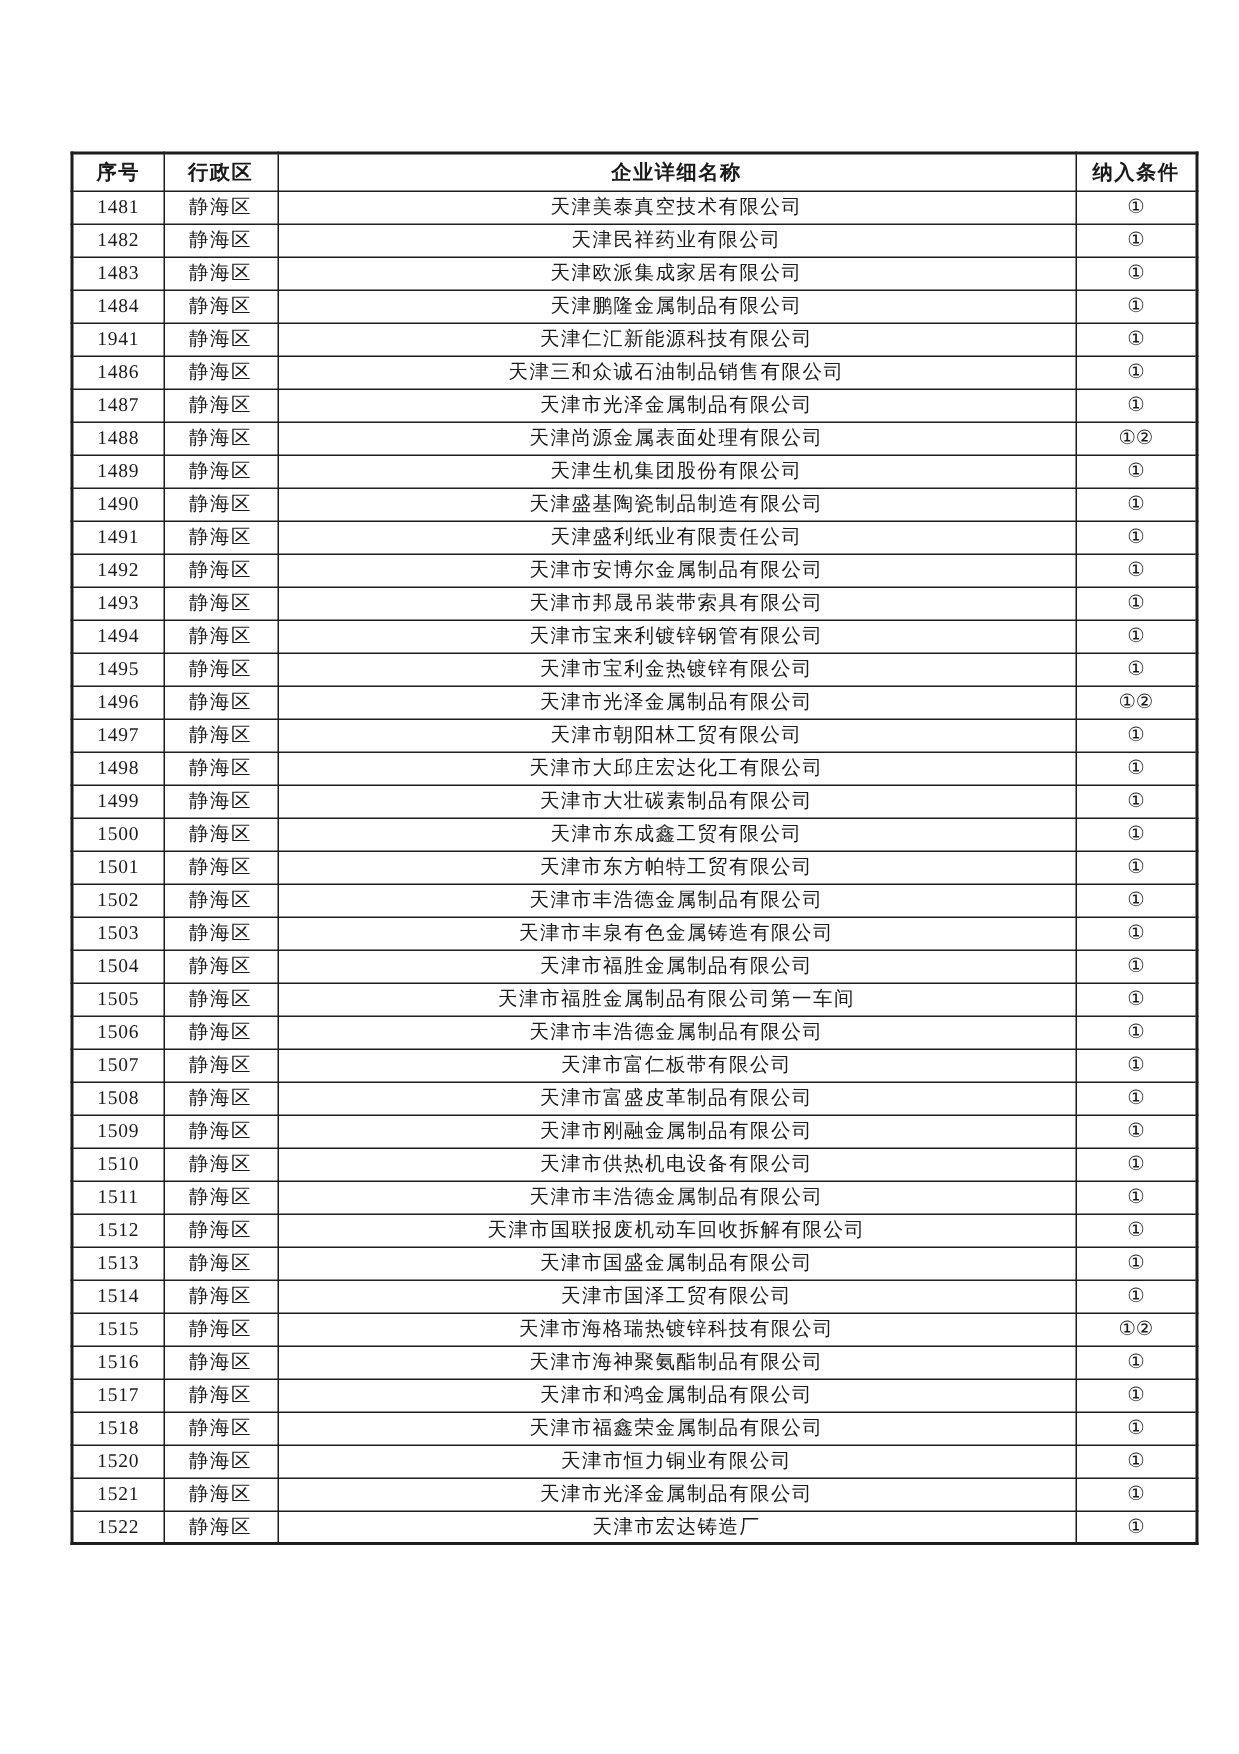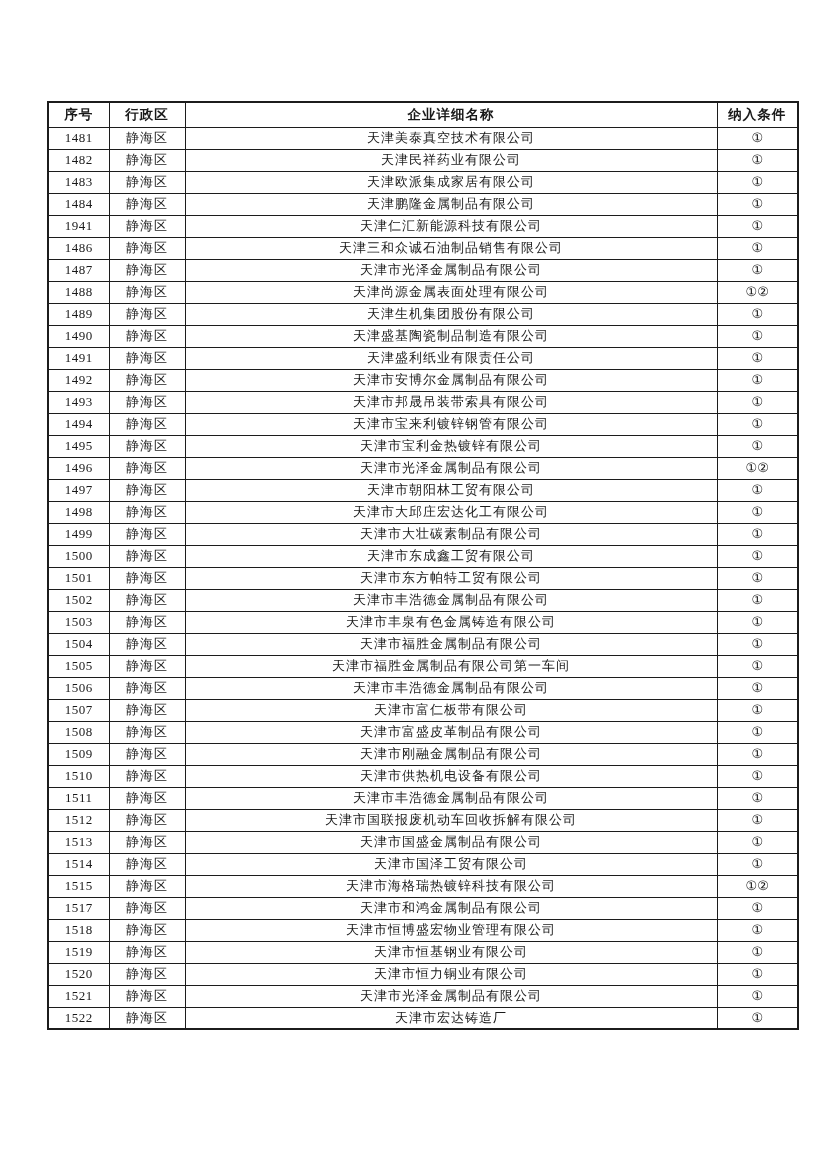--- a/index.html
+++ b/index.html
@@ -317,41 +317,41 @@
     <td class="col-cond">①</td>
   </tr>
 
   <tr>
     <td class="col-no">1515</td>
     <td class="col-district">静海区</td>
     <td class="col-name">天津市海格瑞热镀锌科技有限公司</td>
     <td class="col-cond">①②</td>
   </tr>
 
+  <tr>
+    <td class="col-no">1516</td>
+    <td class="col-district">静海区</td>
+    <td class="col-name">天津市海神聚氨酯制品有限公司</td>
+    <td class="col-cond">①</td>
+  </tr>
 
   <tr>
     <td class="col-no">1517</td>
     <td class="col-district">静海区</td>
     <td class="col-name">天津市和鸿金属制品有限公司</td>
     <td class="col-cond">①</td>
   </tr>
 
   <tr>
     <td class="col-no">1518</td>
     <td class="col-district">静海区</td>
-    <td class="col-name">天津市恒博盛宏物业管理有限公司</td>
-    <td class="col-cond">①</td>
-  </tr>
-
-  <tr>
-    <td class="col-no">1519</td>
-    <td class="col-district">静海区</td>
-    <td class="col-name">天津市恒基钢业有限公司</td>
-    <td class="col-cond">①</td>
-  </tr>
+    <td class="col-name">天津市福鑫荣金属制品有限公司</td>
+    <td class="col-cond">①</td>
+  </tr>
+
 
   <tr>
     <td class="col-no">1520</td>
     <td class="col-district">静海区</td>
     <td class="col-name">天津市恒力铜业有限公司</td>
     <td class="col-cond">①</td>
   </tr>
 
   <tr>
     <td class="col-no">1521</td>

